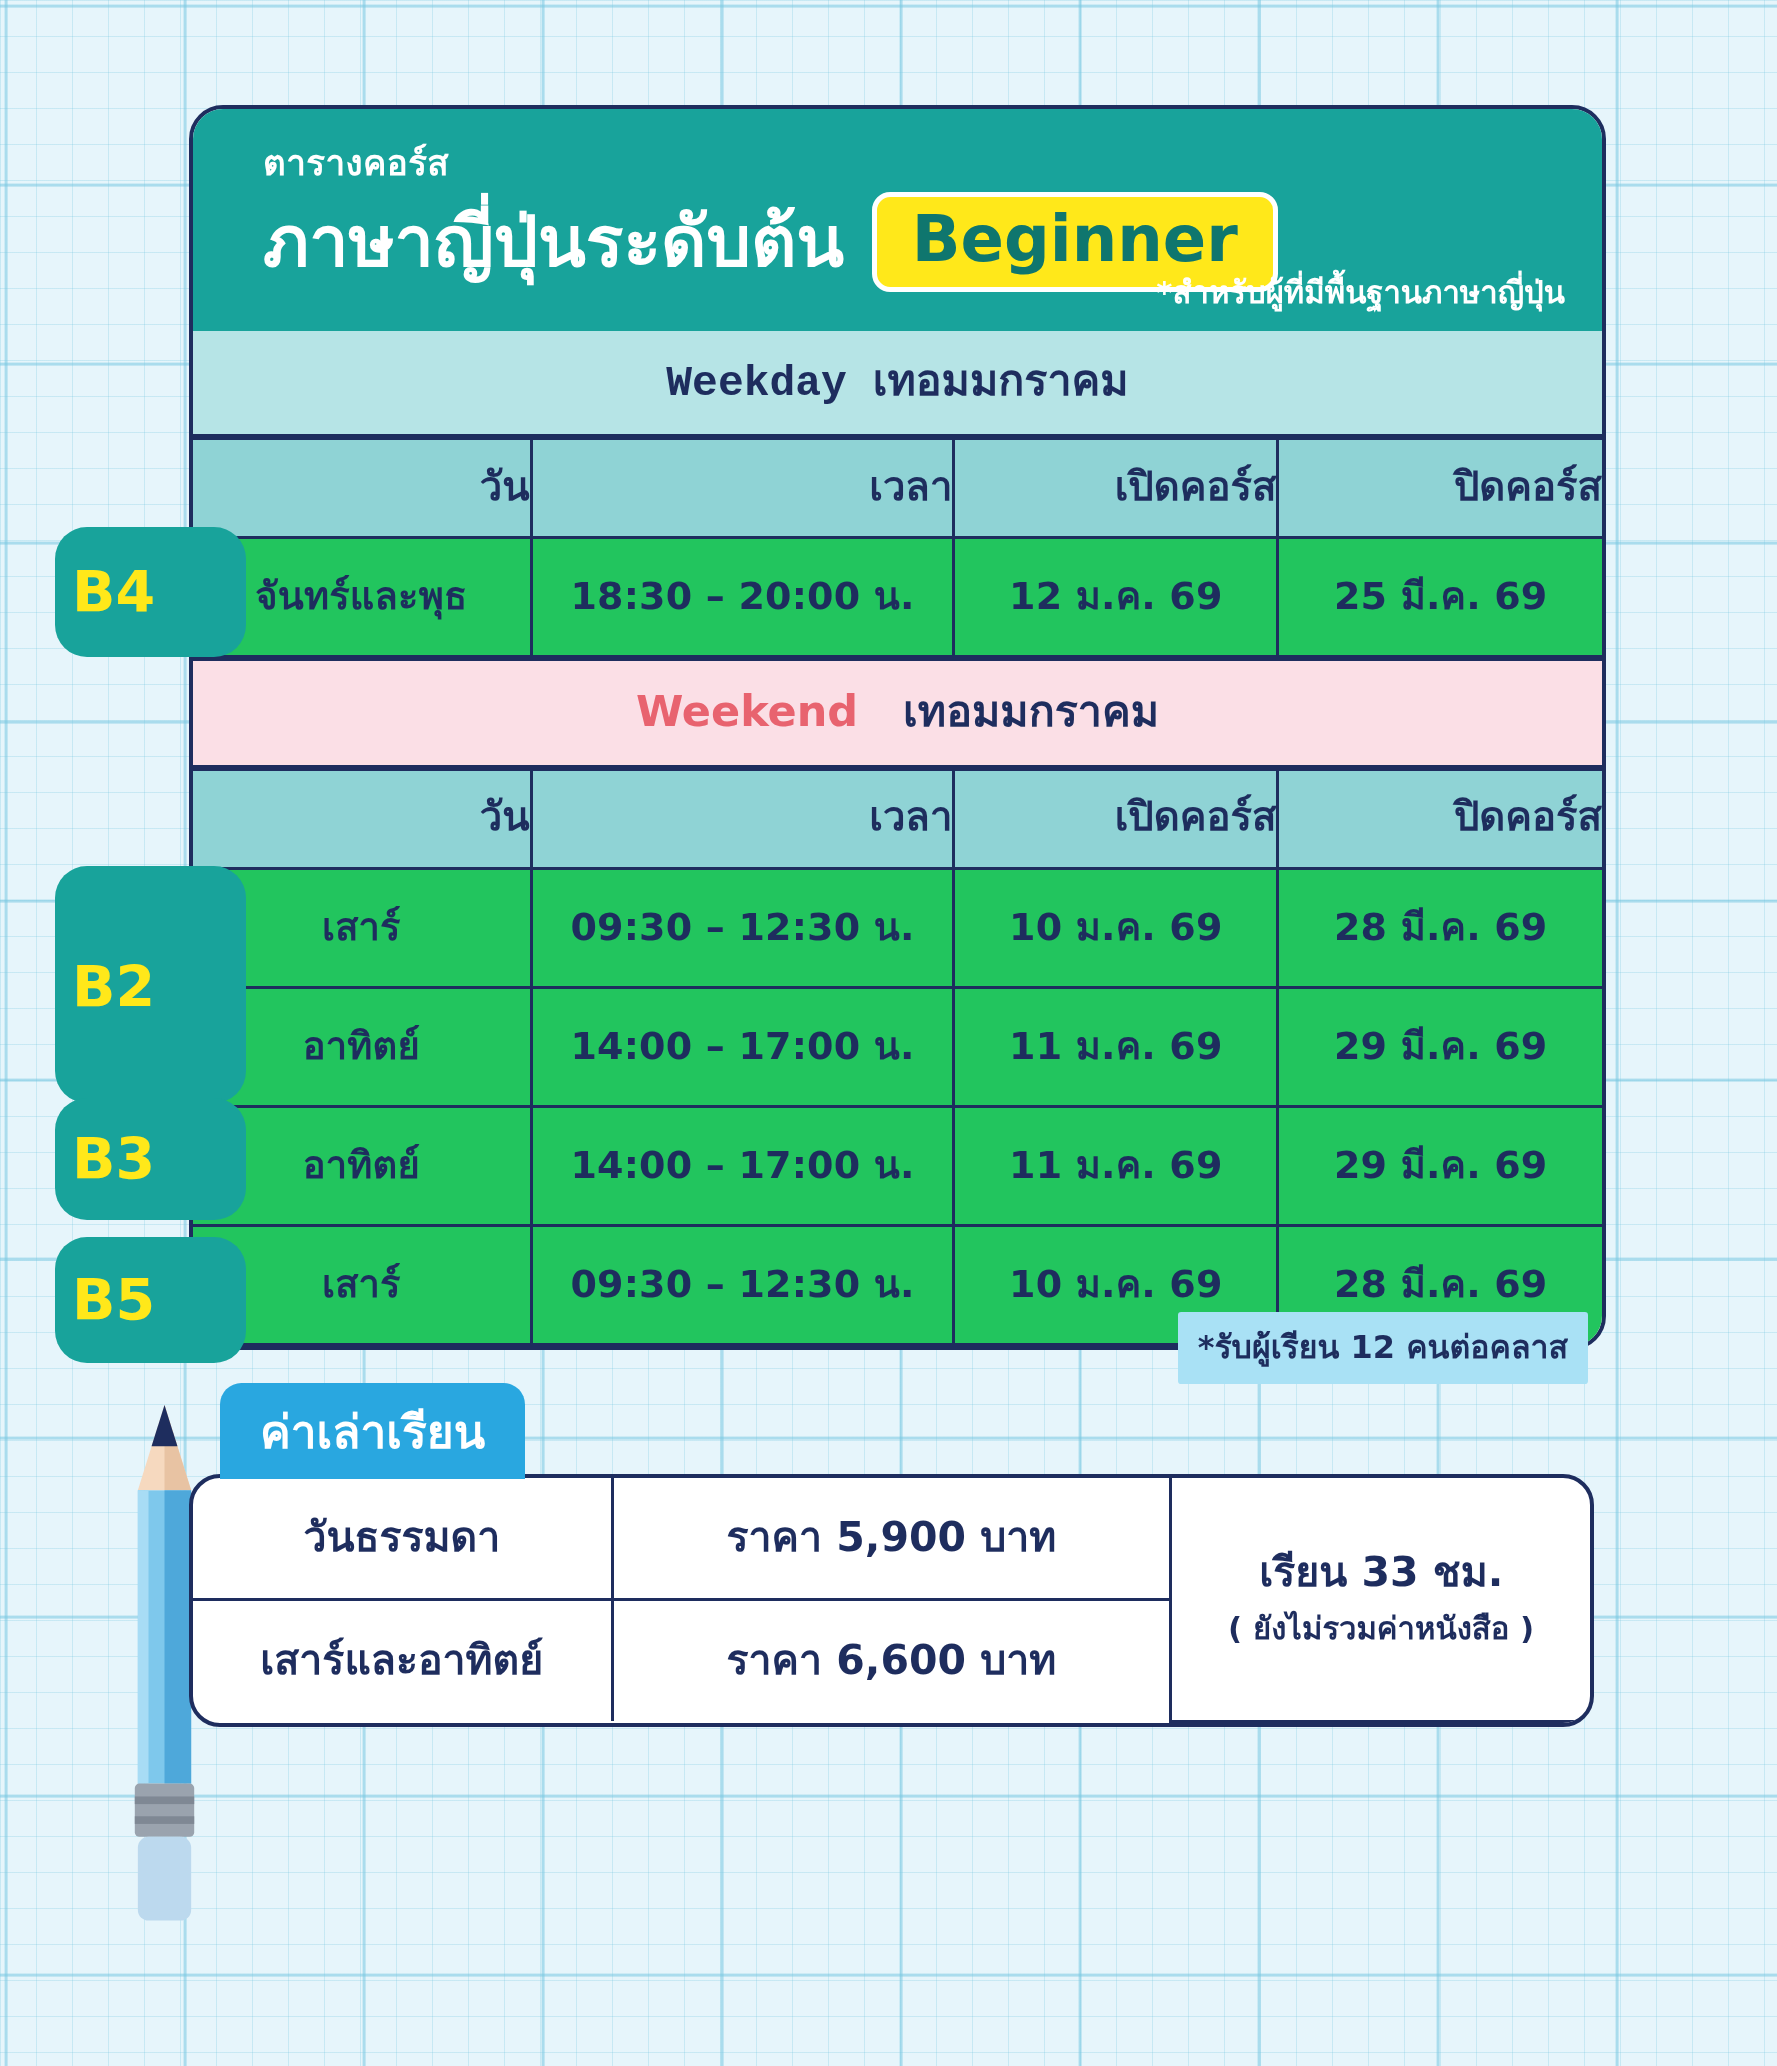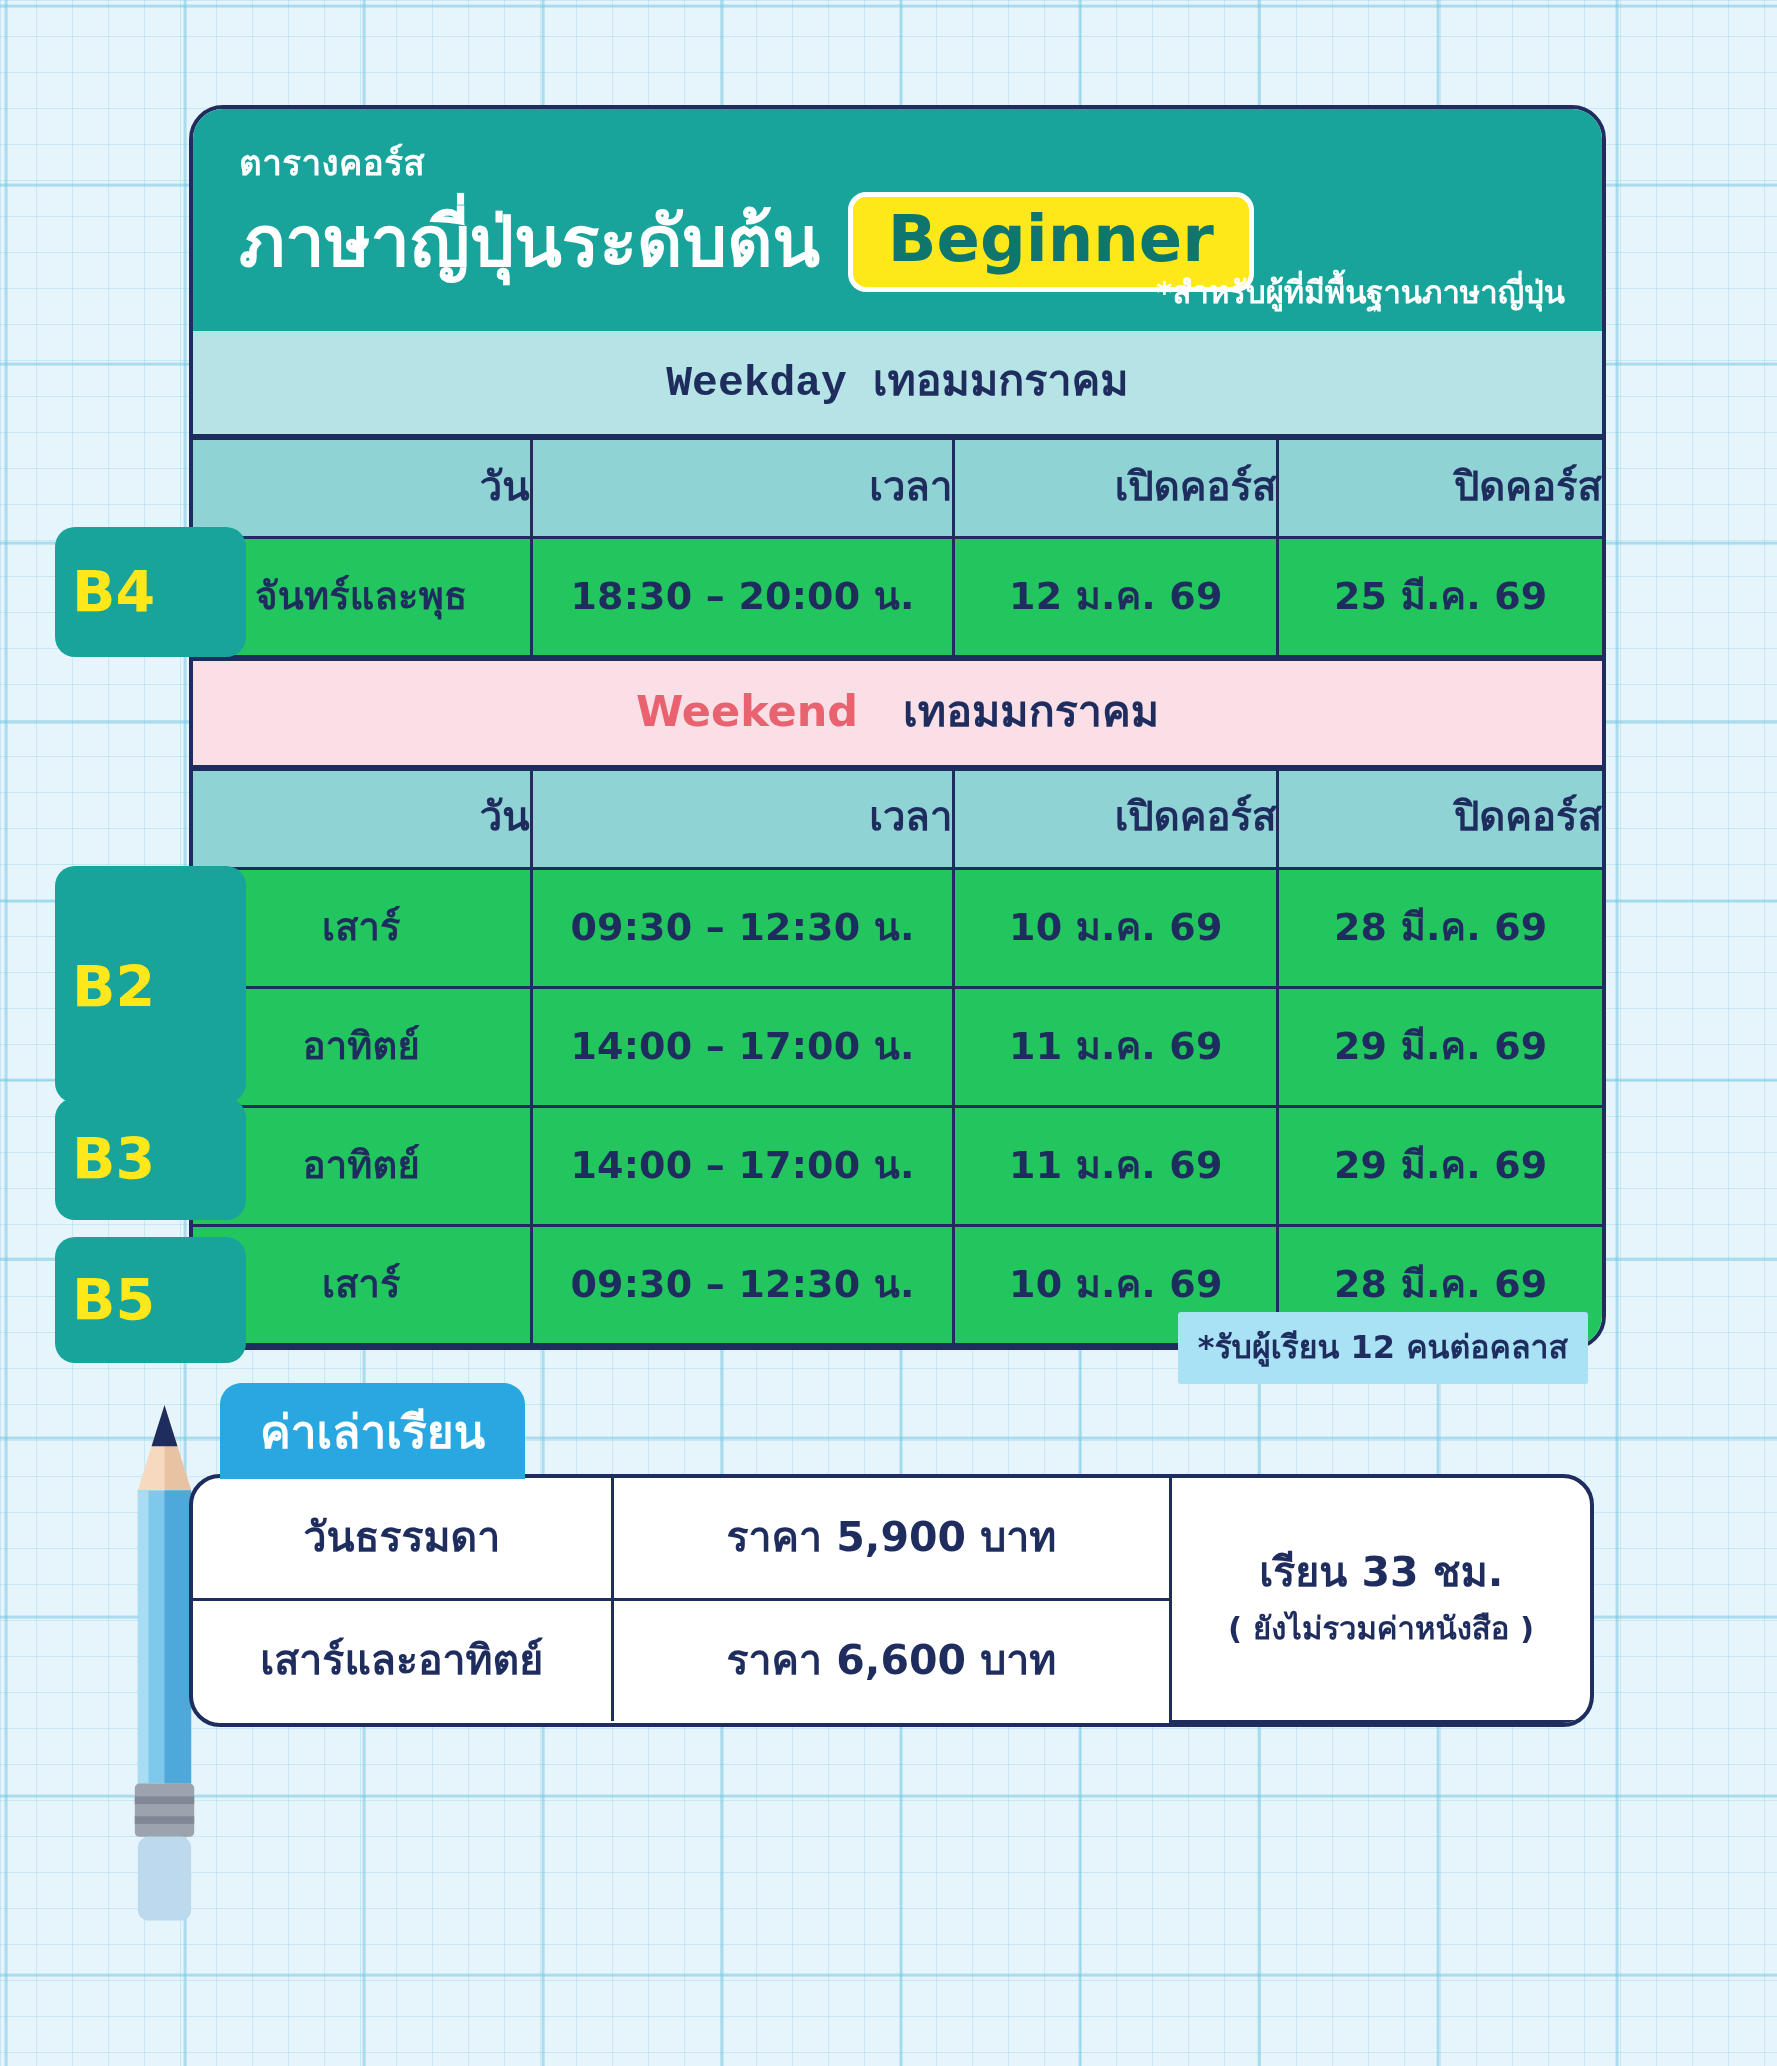--- a/index.html
+++ b/index.html
@@ -39,21 +39,21 @@
     width: 1417px;
     border-radius: 34px;
     background: #ffffff;
     border: 4.6px solid #1e2d5e;
     overflow: hidden;
   }
 
   
   .header {
     background: #18a39b;
-    padding: 26px 37px 20px 46px;
+    padding: 26px 37px 20px 70px;
     position: relative;
     min-height: 222px;
   }
   .header .eyebrow {
     color: #ffffff;
     font-size: 35px;
     font-weight: bold;
     letter-spacing: 0.4px;
   }
   .header .title-row {
@@ -135,21 +135,21 @@
   .col-close{ width: 23%; }
 
   .no-bottom td { border-bottom: none; }
 
   
   .tab {
     position: absolute;
     left: 55px;
     width: 191px;
     background: #18a39b;
-    border-radius: 20px;
+    border-radius: 32px;
     color: #ffe81a;
     font-size: 57px;
     font-weight: bold;
     display: flex;
     align-items: center;
     padding-left: 17px;
     z-index: 1;
   }
 
   

